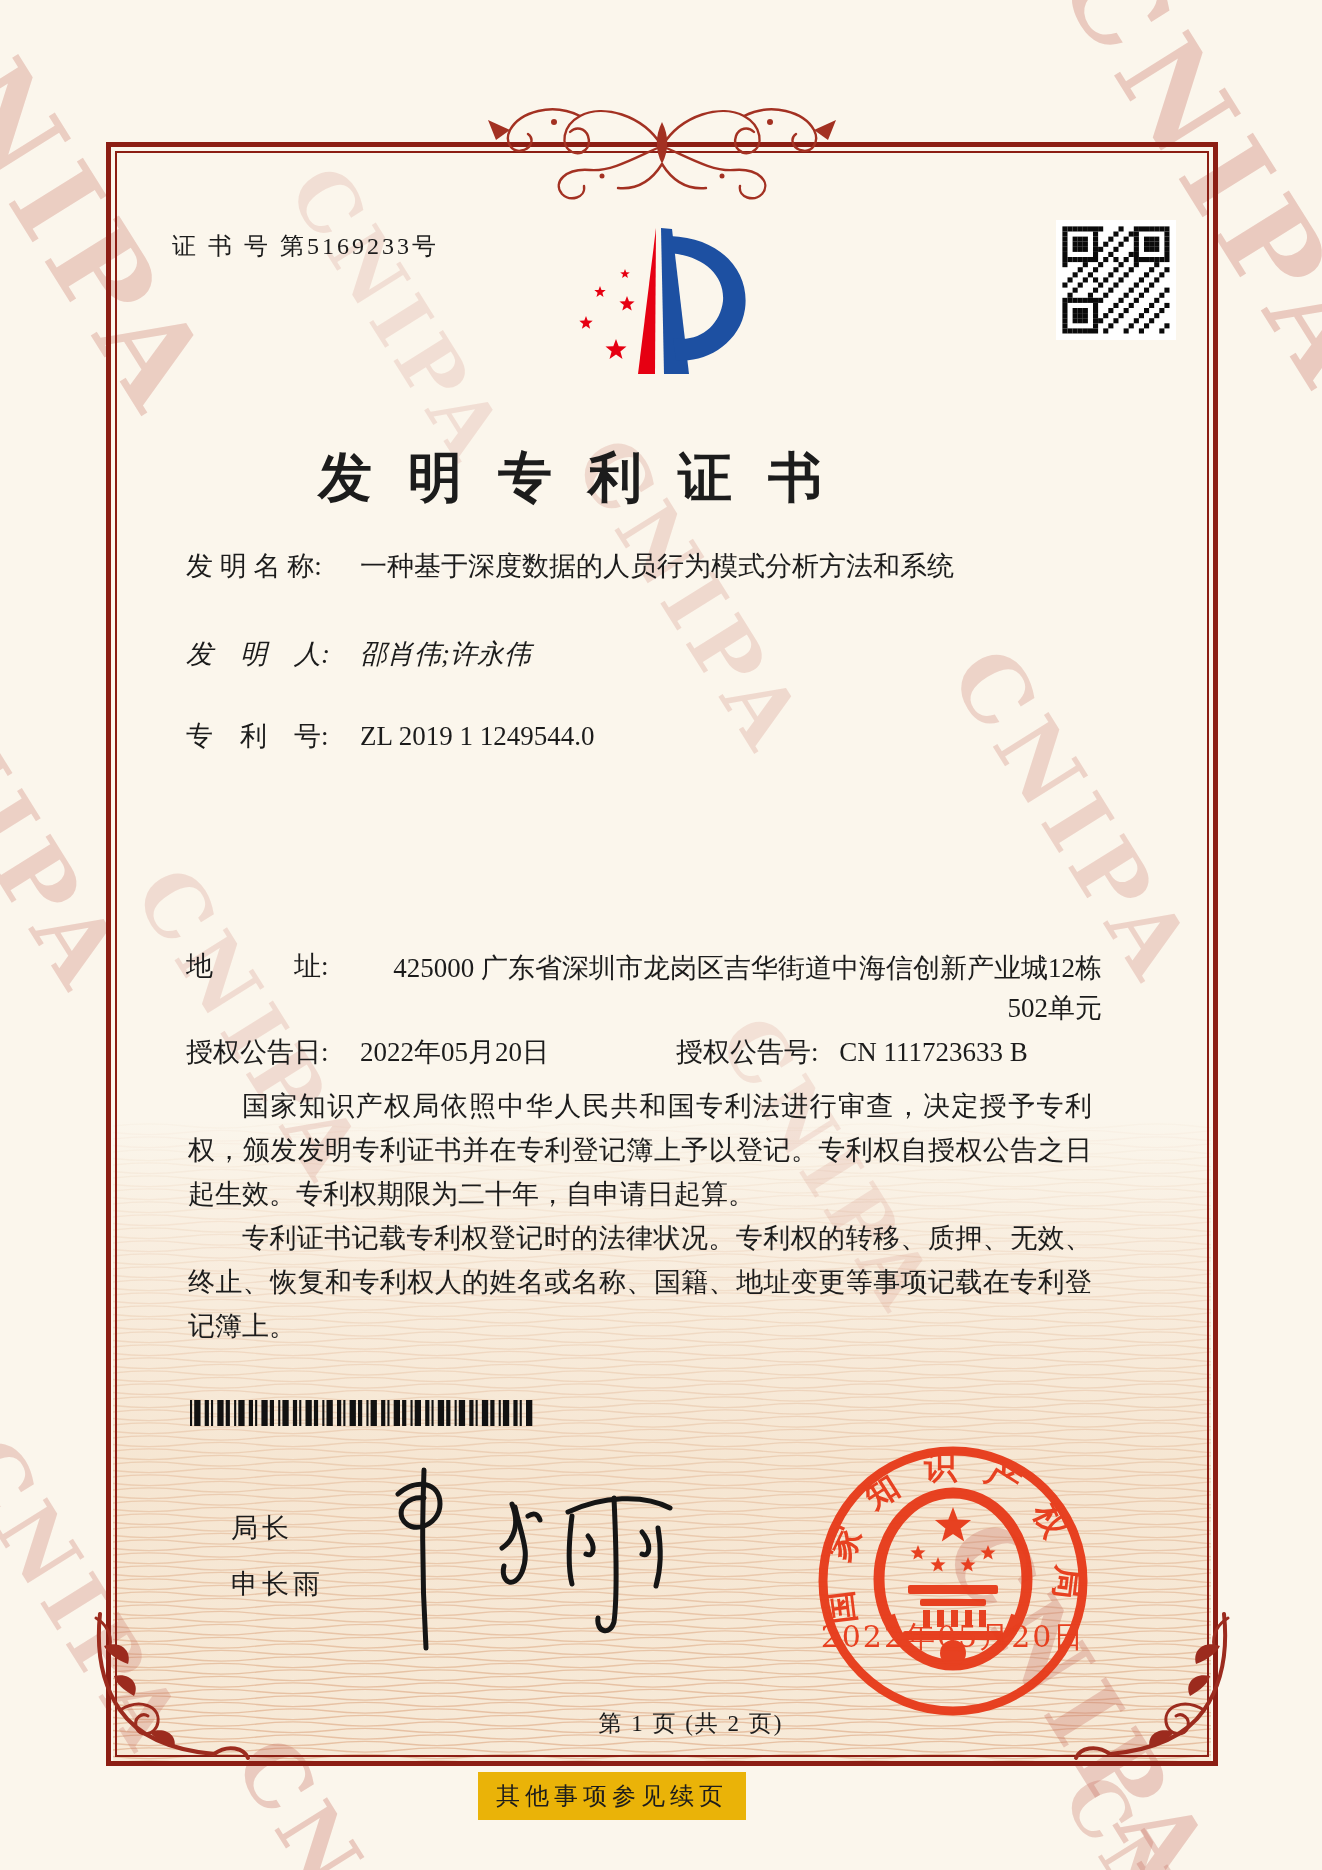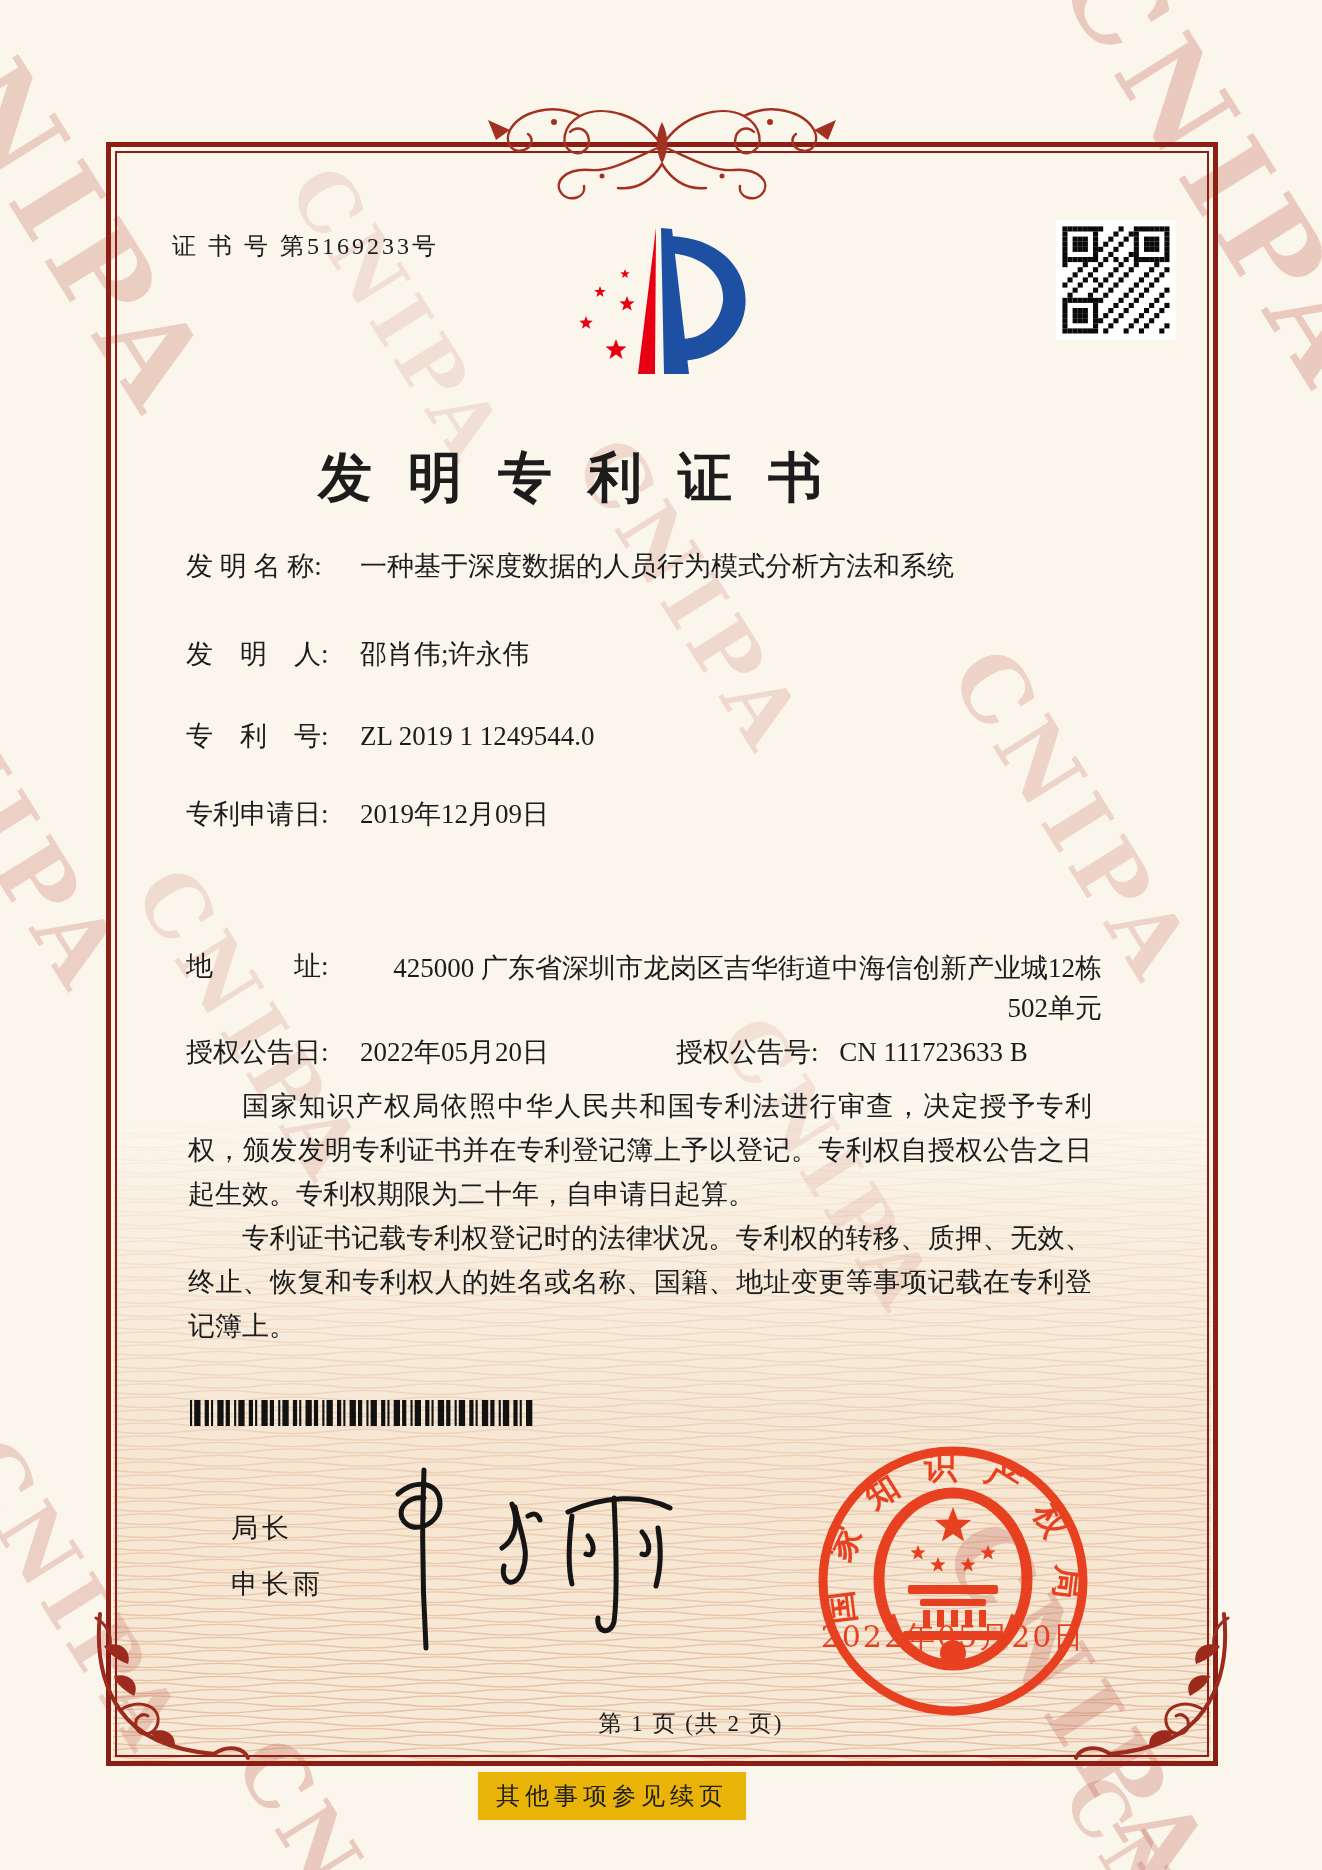--- a/index.html
+++ b/index.html
@@ -425,28 +425,25 @@
         <rect x="108.4" y="82.9" width="5.1" height="5.1" fill="#0a0a0a"></rect>
         <rect x="108.4" y="103.3" width="5.1" height="5.1" fill="#0a0a0a"></rect>
       </svg>
   </div>
 
   <div class="abs z title" style="left:318px; top:400px;">发明专利证书</div>
 
   <div class="abs z fieldrow" style="left:186px; top:548px;">
     <span class="lbl">发 明 名 称:</span><span class="val">一种基于深度数据的人员行为模式分析方法和系统</span>
   </div>
-  <div class="abs z fieldrow" style="left:186px; top:636px;">
+  <div class="abs z fieldrow" style="left:186px; top:636px;font-style:italic;">
     <span class="lbl">发　明　人:</span><span class="val">邵肖伟;许永伟</span>
   </div>
   <div class="abs z fieldrow" style="left:186px; top:718px;">
     <span class="lbl">专　利　号:</span><span class="val">ZL 2019 1 1249544.0</span>
-  </div>
-  <div class="abs z fieldrow" style="left:186px; top:796px;">
-    <span class="lbl">专利申请日:</span><span class="val">2019年12月09日</span>
   </div>
   <div class="abs z fieldrow addr" style="left:186px; top:948px;">
     <span class="lbl">地　　　址:</span><span class="val">425000 广东省深圳市龙岗区吉华街道中海信创新产业城12栋502单元</span>
   </div>
 
   <div class="abs z fieldrow" style="left:186px; top:1034px;">
     <span class="lbl">授权公告日:</span><span class="val">2022年05月20日</span>
   </div>
   <div class="abs z fieldrow" style="left:676px; top:1034px;">
     <span>授权公告号:</span>

